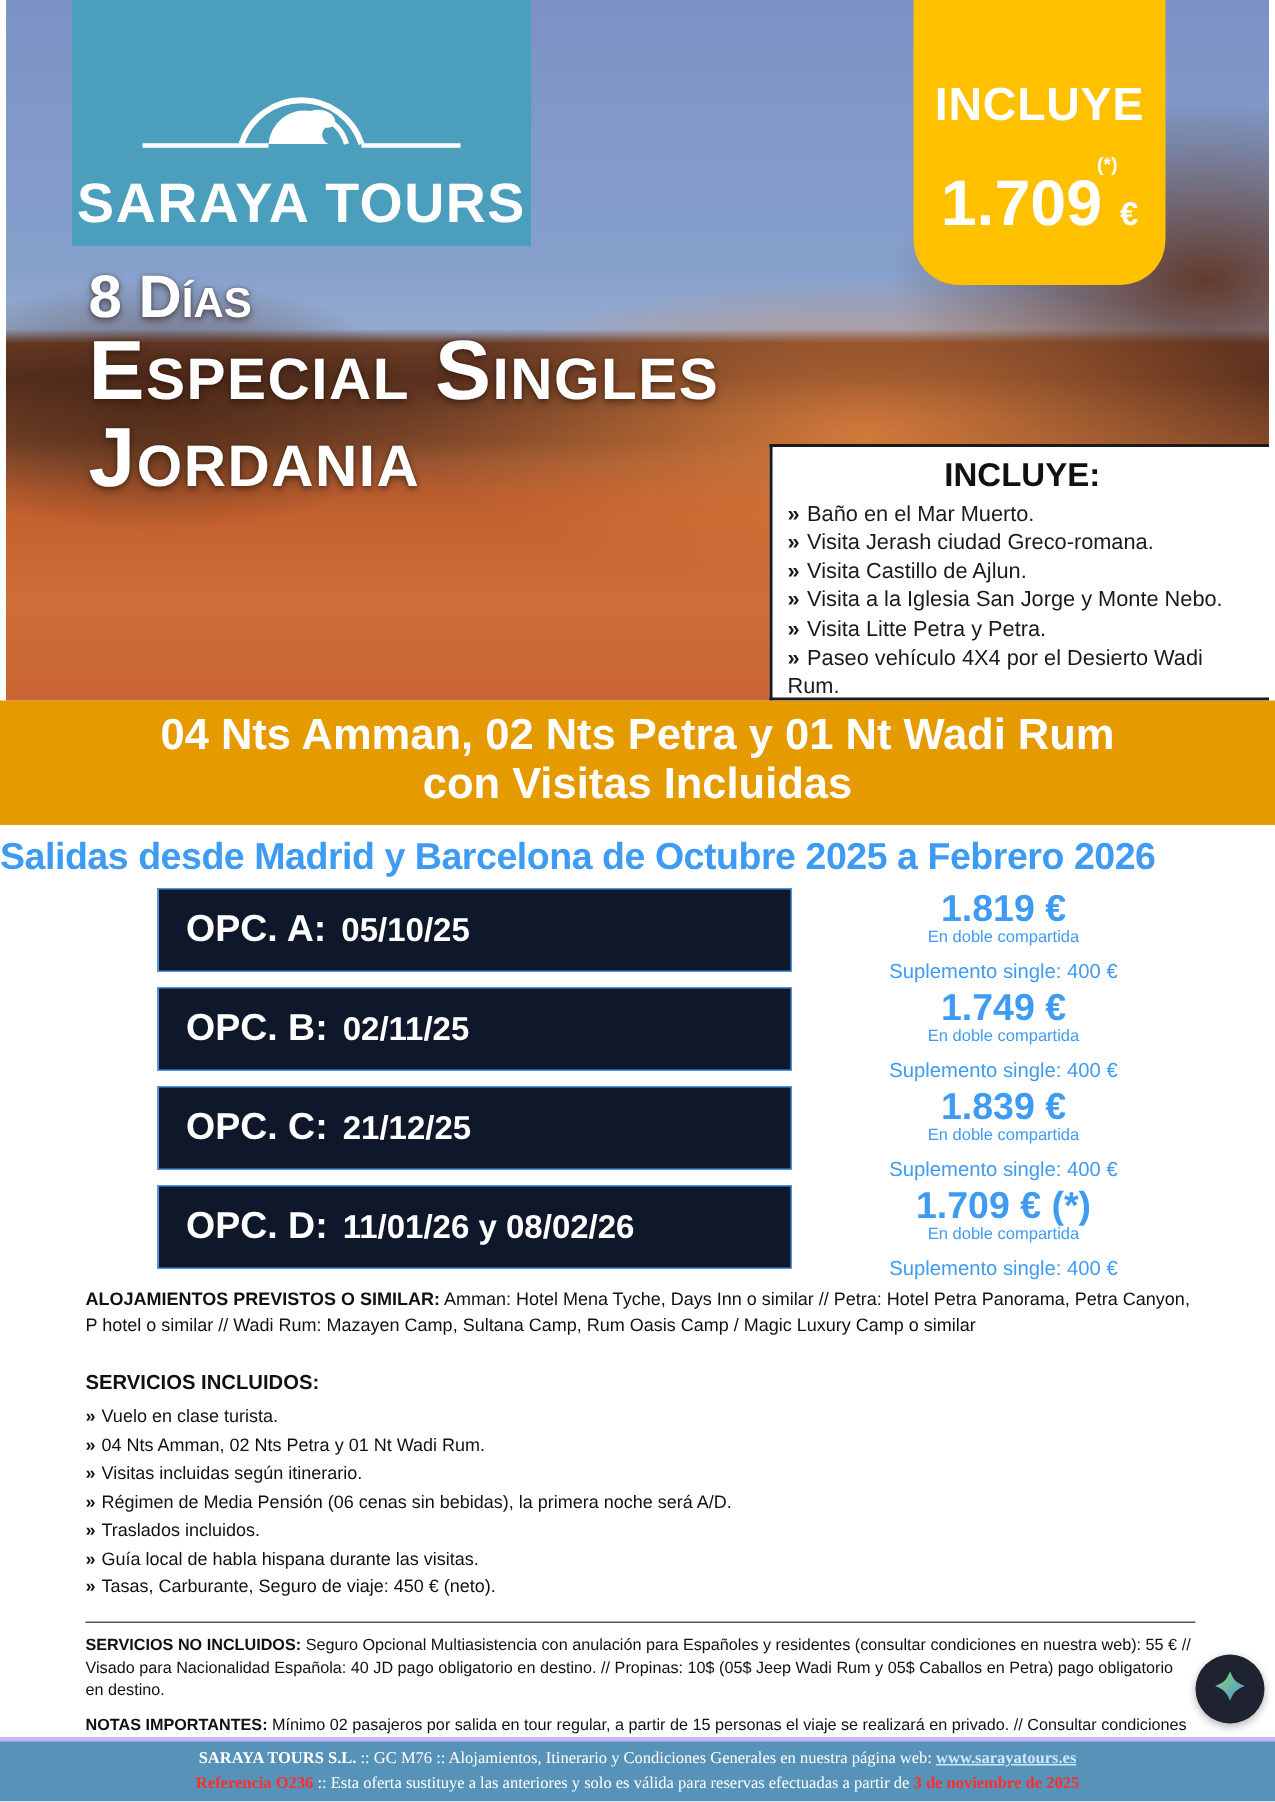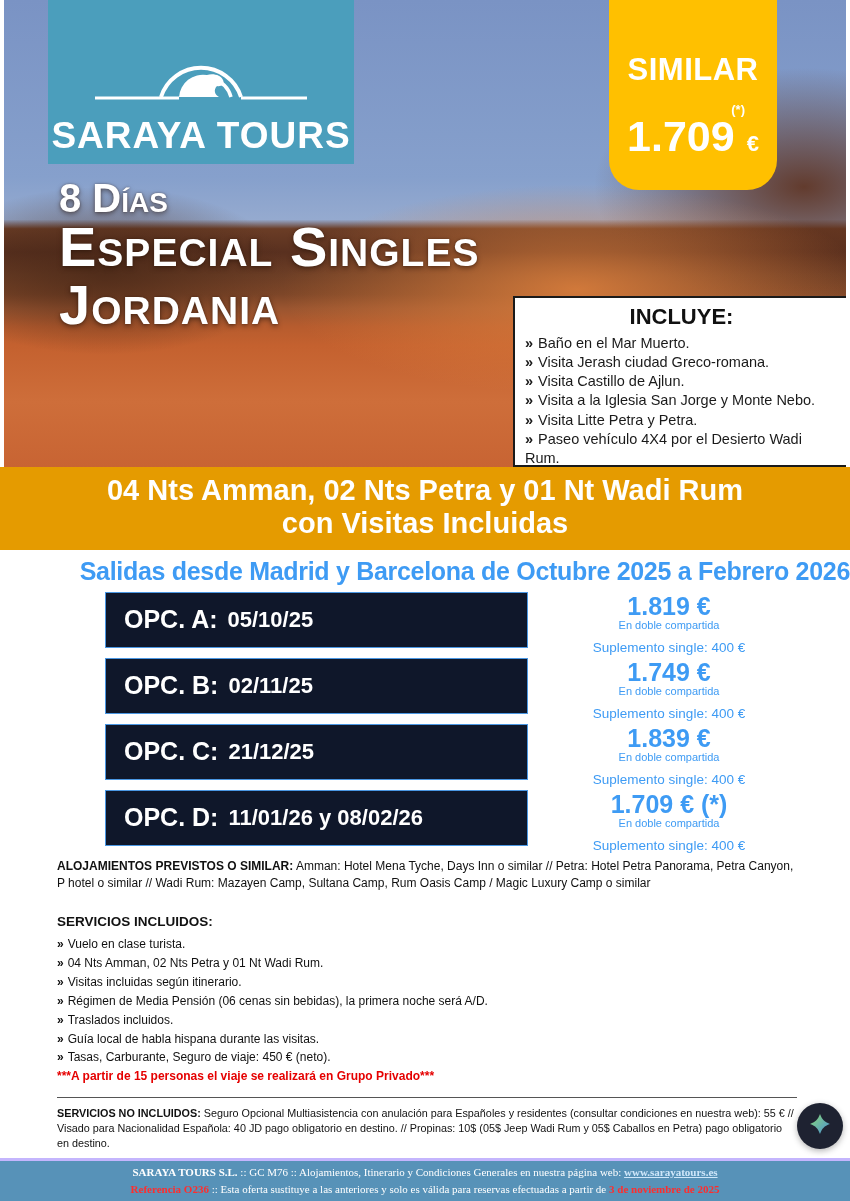--- a/index.html
+++ b/index.html
@@ -50,21 +50,21 @@
   .inc-item{font-size:14.5px;line-height:1.32;color:#1a1a1a;}
   .inc-b{font-weight:bold;margin-right:5px;}
   
   .banner{
     background:#e59b00;color:#fff;text-align:center;font-weight:bold;
     padding:7px 0 9px 0;line-height:1.15;
   }
   .banner div{font-size:29px;}
   
   .salidas{
-    color:#3e9bf4;font-weight:bold;font-size:25px;text-align:right;
+    color:#3e9bf4;font-weight:bold;font-size:25px;text-align:left;
     margin:7px 0 6px 0;letter-spacing:-.3px;
   }
   
   .options{padding-left:105px;padding-right:40px;}
   .opt-row{display:flex;align-items:stretch;margin-bottom:10px;height:56px;}
   .opt-bar{
     width:423px;background:#0f172a;border:1px solid #4a97e3;box-sizing:border-box;
     color:#fff;display:flex;align-items:center;padding-left:18px;
   }
   .opt-label{font-weight:bold;font-size:25px;margin-right:10px;}
@@ -111,21 +111,21 @@
         <path d="M88 48 A24 24 0 0 1 116 26 C122 24 130 26 132 31 C134 35 130 38 126 37 C122 41 124 46 128 48 Z" fill="#ffffff"></path>
         <path d="M122 30 q14 4 18 18" fill="none" stroke="#ffffff" stroke-width="3.5"></path>
         <line x1="4" y1="49" x2="88" y2="49" stroke="#ffffff" stroke-width="3"></line>
         <line x1="150" y1="49" x2="216" y2="49" stroke="#ffffff" stroke-width="3"></line>
       </svg>
     </span>
     <div class="logo-name">SARAYA TOURS</div>
   </div>
 
   <div class="singles-box">
-    <div class="singles-label">SIMILAR</div>
+    <div class="singles-label">INCLUYE</div>
     <div class="singles-ast">(*)</div>
     <div class="singles-price">
       <span>1.709</span>
       <span class="cur">€</span>
     </div>
   </div>
 
   <div class="hero-title">
     <div class="ht-1">8 Días</div>
     <div class="ht-2">Especial Singles</div>
@@ -208,21 +208,20 @@
   </div>
 
   <div class="sec-title">SERVICIOS INCLUIDOS:</div>
   <div class="svc-item"><span class="svc-b">»</span><span>Vuelo en clase turista.</span></div>
   <div class="svc-item"><span class="svc-b">»</span><span>04 Nts Amman, 02 Nts Petra y 01 Nt Wadi Rum.</span></div>
   <div class="svc-item"><span class="svc-b">»</span><span>Visitas incluidas según itinerario.</span></div>
   <div class="svc-item"><span class="svc-b">»</span><span>Régimen de Media Pensión (06 cenas sin bebidas), la primera noche será A/D.</span></div>
   <div class="svc-item"><span class="svc-b">»</span><span>Traslados incluidos.</span></div>
   <div class="svc-item"><span class="svc-b">»</span><span>Guía local de habla hispana durante las visitas.</span></div>
   <div class="svc-item"><span class="svc-b">»</span><span>Tasas, Carburante, Seguro de viaje: 450 € (neto).</span></div>
-  <div class="warning">***A partir de 15 personas el viaje se realizará en Grupo Privado***</div>
 
   <hr class="rule">
 
   <div class="para-sm">
     <b>SERVICIOS NO INCLUIDOS:</b><span> Seguro Opcional Multiasistencia con anulación para Españoles y residentes (consultar condiciones en nuestra web): 55 € // Visado para Nacionalidad Española: 40 JD pago obligatorio en destino. // Propinas: 10$ (05$ Jeep Wadi Rum y 05$ Caballos en Petra) pago obligatorio en destino.</span>
   </div>
 
   <div class="para-sm">
     <b>NOTAS IMPORTANTES:</b><span> Mínimo 02 pasajeros por salida en tour regular, a partir de 15 personas el viaje se realizará en privado. // Consultar condiciones de vuelos, los billetes ofertados son NO reembolsables // Los precios publicados son por persona Doble o Triple // Oferta basada en condiciones especiales de contratación y cancelación en caso de desistimiento por parte del consumidor // Los precios finales pueden variar debido a modificaciones de tarifas, tasas, carburantes y/o cambios de divisas hasta 21 días antes de la salida.</span>
   </div>

